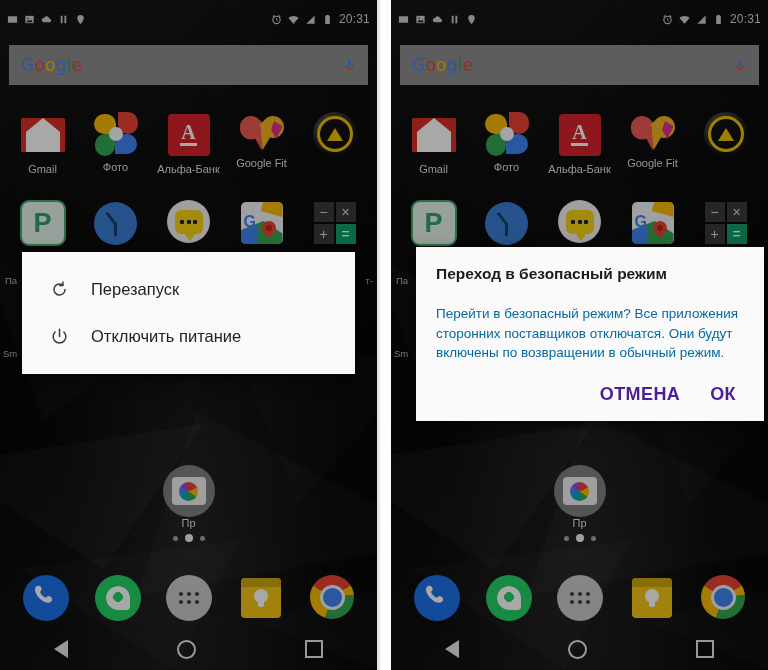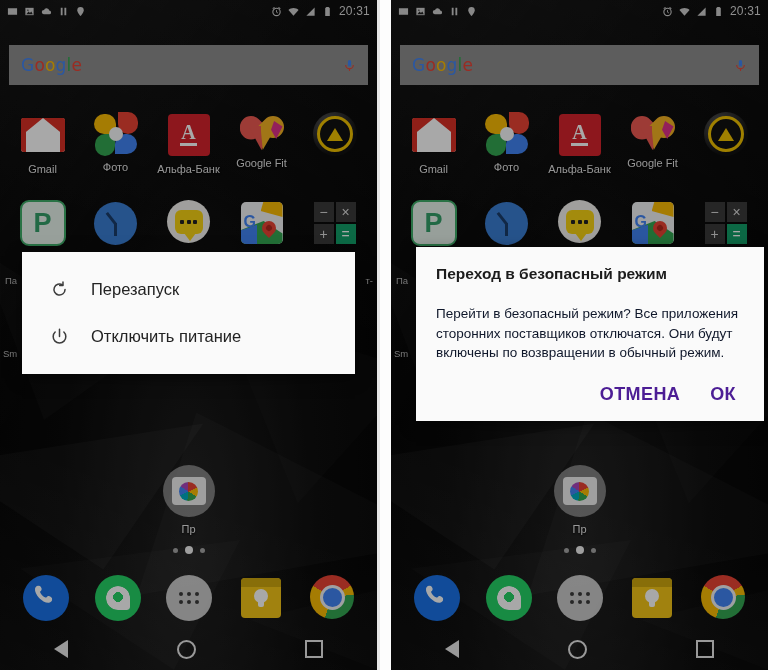--- a/index.html
+++ b/index.html
@@ -21,21 +21,21 @@
   .facet{position:absolute;background:rgba(255,255,255,.035);}
   .f1{left:-40px;top:420px;width:260px;height:150px;transform:rotate(-18deg);clip-path:polygon(0 0,100% 28%,46% 100%);}
   .f2{left:150px;top:430px;width:300px;height:190px;transform:rotate(9deg);clip-path:polygon(10% 0,100% 46%,0 100%);background:rgba(255,255,255,.028);}
   .f3{left:20px;top:540px;width:220px;height:130px;clip-path:polygon(0 22%,100% 0,70% 100%);background:rgba(255,255,255,.022);}
   .f4{left:230px;top:300px;width:190px;height:200px;transform:rotate(-6deg);clip-path:polygon(0 0,100% 40%,30% 100%);background:rgba(255,255,255,.02);}
   .f5{left:-20px;top:250px;width:160px;height:170px;clip-path:polygon(0 0,100% 60%,40% 100%);background:rgba(255,255,255,.025);}
   .f6{left:250px;top:580px;width:170px;height:100px;clip-path:polygon(0 40%,100% 0,90% 100%);background:rgba(255,255,255,.02);}
   .dim{position:absolute;inset:0;background:rgba(0,0,0,.34);z-index:30;}
 
   
-  .statusbar{position:absolute;left:0;top:0;width:100%;height:22px;z-index:20;display:flex;align-items:center;justify-content:space-between;padding:0 7px;box-sizing:border-box;}
+  .statusbar{position:absolute;left:0;top:8px;width:100%;height:22px;z-index:20;display:flex;align-items:center;justify-content:space-between;padding:0 7px;box-sizing:border-box;}
   .sb-left,.sb-right{display:flex;align-items:center;gap:6px;}
   .sb-ico{width:11px;height:11px;fill:#cfcfcf;display:block;}
   .sb-time{color:#d9d9d9;font-size:12px;letter-spacing:.2px;}
 
   
   .searchbar{position:absolute;left:9px;top:45px;width:359px;height:40px;background:#8d8d8d;z-index:20;display:flex;align-items:center;justify-content:space-between;padding:0 12px;box-sizing:border-box;}
   .glogo{font-size:17px;letter-spacing:.2px;font-family:"DejaVu Sans",sans-serif;}
   .glogo i{font-style:normal;}
   .gb{color:#4285f4}.gr{color:#ea4335}.gy{color:#fbbc05}.gg{color:#34a853}
   .mic{width:13px;height:19px;}
@@ -96,21 +96,21 @@
 
   .ic-photos{width:44px;height:44px;position:relative;}
   .ic-photos i{position:absolute;display:block;}
   .ic-photos .p1{left:0;top:2px;width:22px;height:20px;background:#fbbc05;border-radius:11px 11px 0 11px;}
   .ic-photos .p2{right:0;top:0;width:20px;height:22px;background:#ea4335;border-radius:0 11px 11px 11px;}
   .ic-photos .p3{left:1px;bottom:0;width:20px;height:22px;background:#34a853;border-radius:11px 0 11px 11px;}
   .ic-photos .p4{right:1px;bottom:2px;width:22px;height:20px;background:#4285f4;border-radius:11px 11px 11px 0;}
   .ic-photos .pc{left:15px;top:15px;width:14px;height:14px;background:#f8f9fa;border-radius:50%;z-index:4;}
 
   
-  .widget{position:absolute;left:0;top:465px;width:100%;z-index:20;display:flex;flex-direction:column;align-items:center;gap:6px;}
+  .widget{position:absolute;left:0;top:465px;width:100%;z-index:20;display:flex;flex-direction:column;align-items:center;}
   .w-ico{width:52px;height:52px;border-radius:50%;background:rgba(210,210,210,.55);display:flex;align-items:center;justify-content:center;}
   .w-ico .cam{width:34px;height:28px;background:#f2f2f2;border-radius:4px;position:relative;display:flex;align-items:center;justify-content:center;}
   .w-ico .wheel{width:19px;height:19px;border-radius:50%;background:conic-gradient(#ea4335 0 18%,#fbbc05 18% 34%,#34a853 34% 52%,#00acc1 52% 68%,#4285f4 68% 84%,#ab47bc 84% 100%);}
   .w-lbl{color:#e8e8e8;font-size:11px;text-shadow:0 1px 2px #000;}
   .dots{display:flex;gap:7px;align-items:center;margin-top:5px;}
   .dot{width:5px;height:5px;border-radius:50%;background:rgba(235,235,235,.65);}
   .dot.active{width:8px;height:8px;background:#f2f2f2;}
 
   
   .dock{position:absolute;left:0;top:575px;width:100%;z-index:20;display:flex;justify-content:space-around;padding:0 10px;box-sizing:border-box;}
@@ -136,21 +136,21 @@
 
   
   .powermenu{position:absolute;left:22px;top:252px;width:333px;background:#fafafa;z-index:40;padding:14px 0;box-shadow:0 4px 14px rgba(0,0,0,.5);}
   .pm-item{display:flex;align-items:center;gap:22px;padding:14px 28px;}
   .pm-ico{width:19px;height:19px;flex:none;}
   .pm-lbl{font-size:16.5px;color:#232323;}
 
   
   .dialog{position:absolute;left:25px;top:247px;width:348px;background:#fafafa;z-index:40;padding:18px 20px 10px 20px;box-sizing:border-box;box-shadow:0 4px 14px rgba(0,0,0,.5);}
   .dlg-title{font-size:15.5px;font-weight:bold;color:#1c1c1c;margin-bottom:21px;}
-  .dlg-body{font-size:13.5px;color:#0f172a;line-height:1.45;}
+  .dlg-body{font-size:13.5px;color:#0369a1;line-height:1.45;}
   .dlg-actions{display:flex;justify-content:flex-end;gap:26px;margin-top:15px;padding-right:6px;}
   .dlg-btn{color:#4c1d95;font-size:18px;font-weight:bold;letter-spacing:.4px;padding:6px 2px;}
 
   .bgtext{position:absolute;z-index:20;color:#b9b9b9;font-size:9.5px;}
 </style>
 </head>
 <body>
 
 <div class="stage">
 

